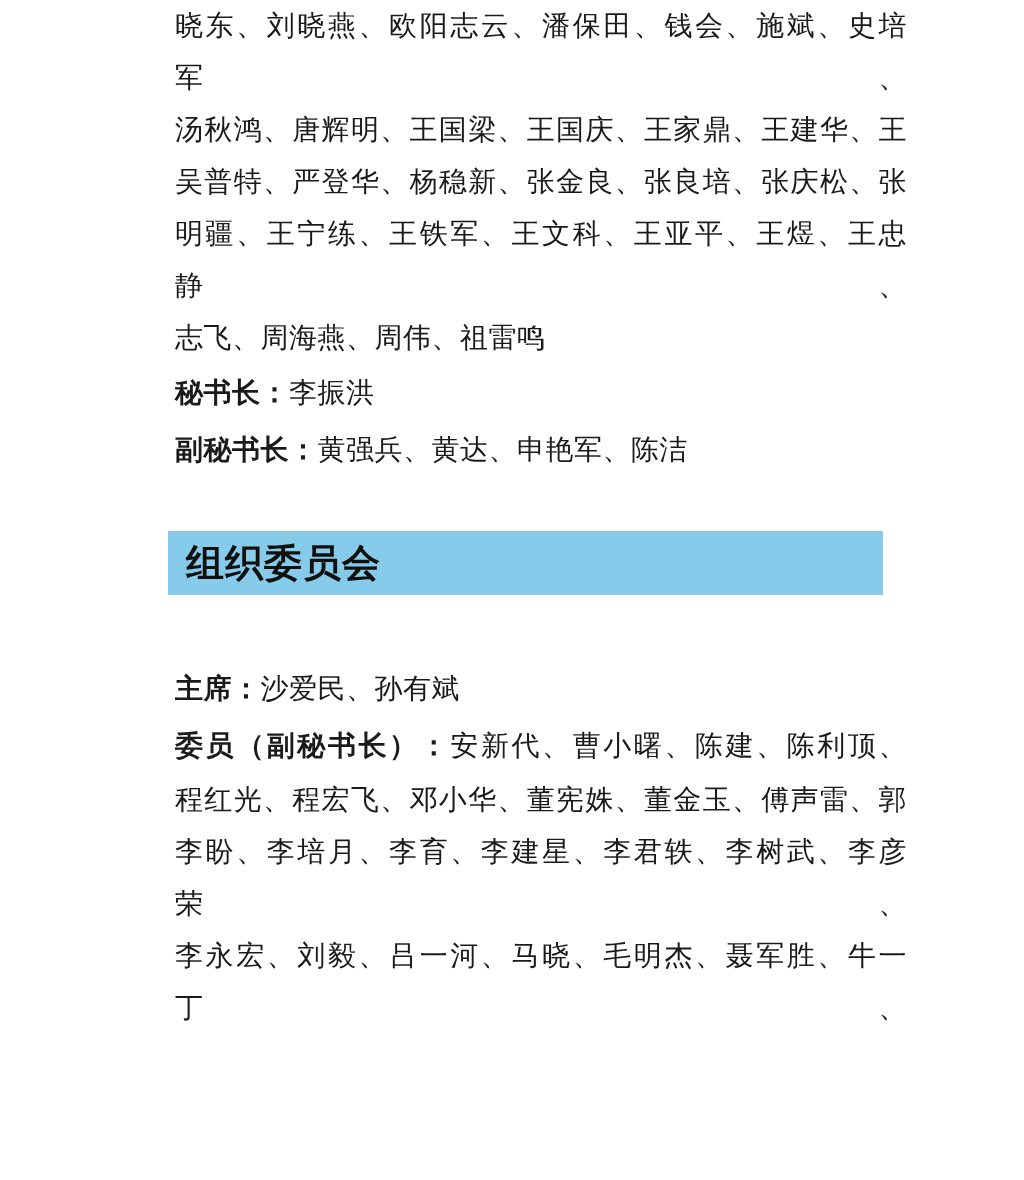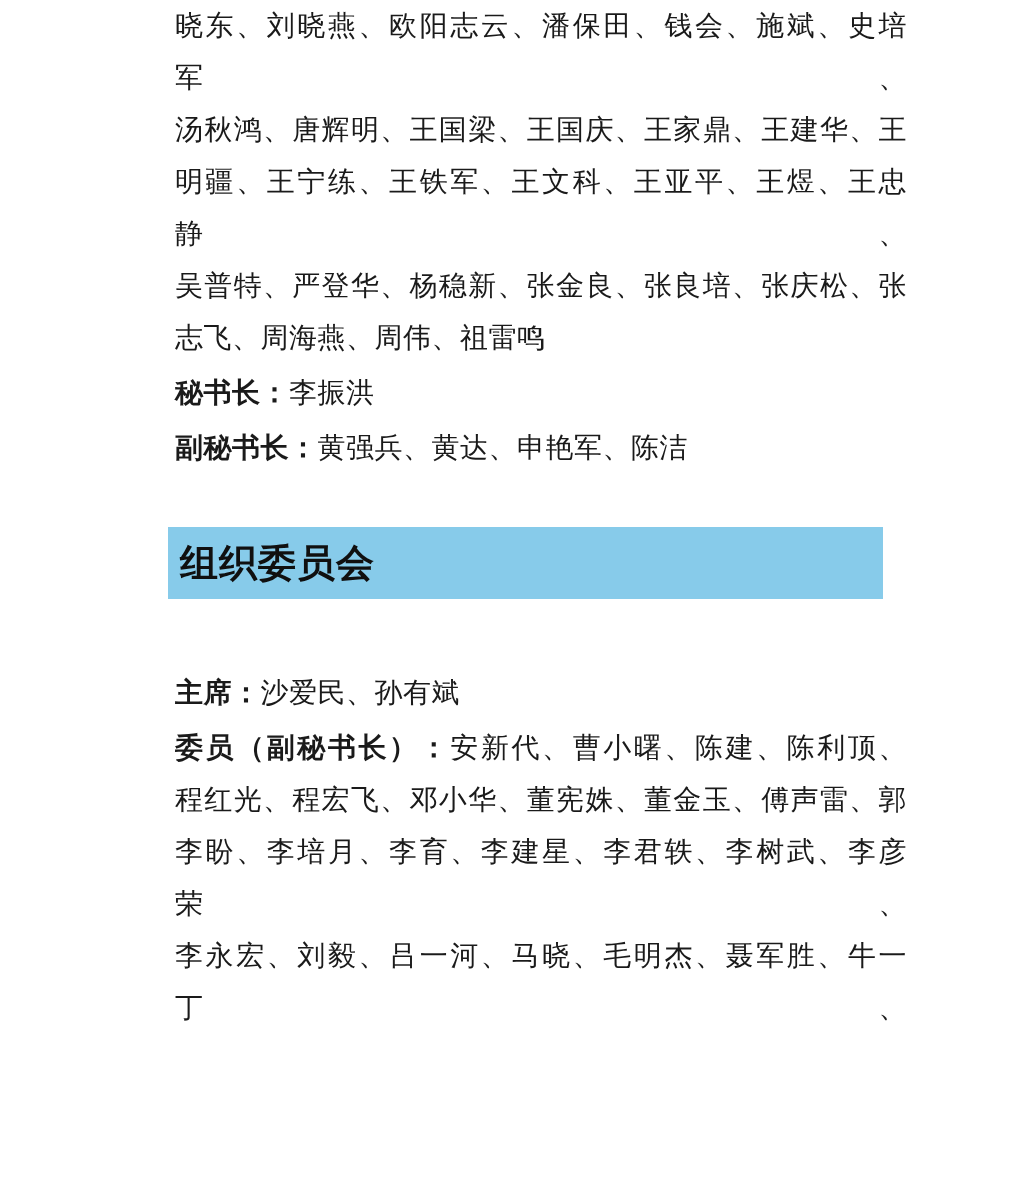--- a/index.html
+++ b/index.html
@@ -20,54 +20,54 @@
     font-size: 28px;
     line-height: 52px;
     letter-spacing: 0.5px;
   }
   .fill {
     text-align: justify;
     text-align-last: justify;
     text-justify: inter-character;
   }
   .label {
-    font-family: Liberation Sans, sans-serif;
+    font-family: Liberation Mono, monospace;
     font-weight: 700;
   }
   .para { margin-top: 3px; }
   .banner {
     box-sizing: border-box;
     margin: 53px 0 0 -7px;
     width: 715px;
-    height: 72px;
+    height: 64px;
     background: #87cbea;
     display: flex;
     align-items: center;
-    padding-left: 12px;
+    padding-left: 18px;
   }
   .banner-title {
     font-family: "Liberation Sans", sans-serif;
     font-weight: 800;
     font-size: 38px;
     color: #101010;
     letter-spacing: 1px;
   }
   .chair-line { margin-top: 68px; }
 </style>
 </head>
 <body>
 
 <div class="page">
   <div class="content">
 
     <div>
       <div class="line fill">晓东、刘晓燕、欧阳志云、潘保田、钱会、施斌、史培军、</div>
       <div class="line fill">汤秋鸿、唐辉明、王国梁、王国庆、王家鼎、王建华、王</div>
+      <div class="line fill">吴普特、严登华、杨稳新、张金良、张良培、张庆松、张</div>
       <div class="line fill">明疆、王宁练、王铁军、王文科、王亚平、王煜、王忠静、</div>
-      <div class="line fill">吴普特、严登华、杨稳新、张金良、张良培、张庆松、张</div>
       <div class="line">志飞、周海燕、周伟、祖雷鸣</div>
     </div>
 
     <div class="line para">
       <span class="label">秘书长：</span><span>李振洪</span>
     </div>
 
     <div class="line para">
       <span class="label">副秘书长：</span><span>黄强兵、黄达、申艳军、陈洁</span>
     </div>

